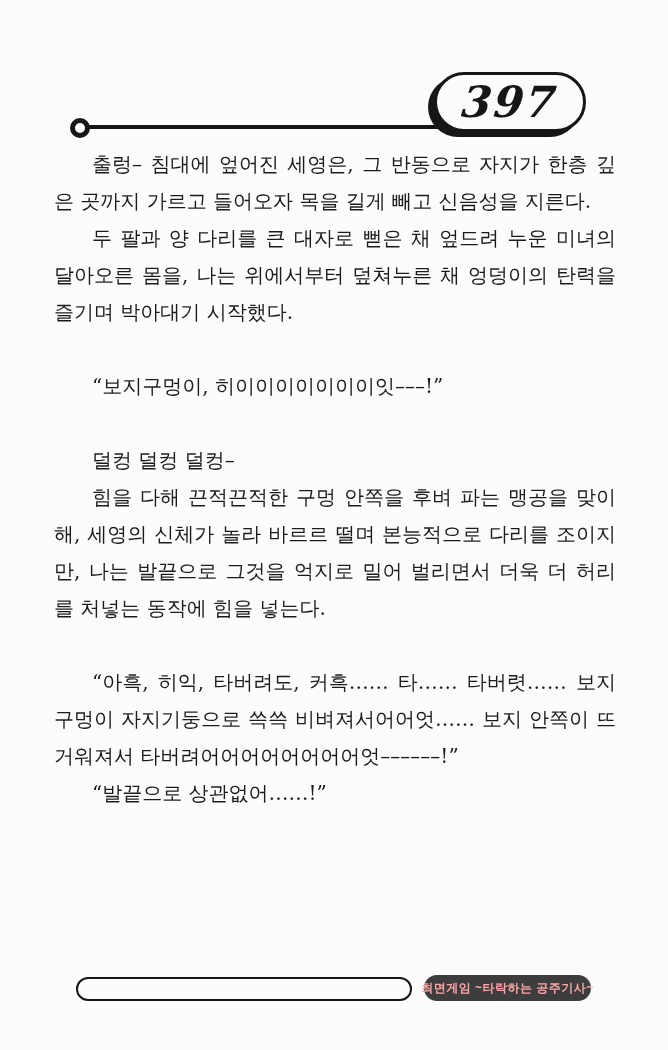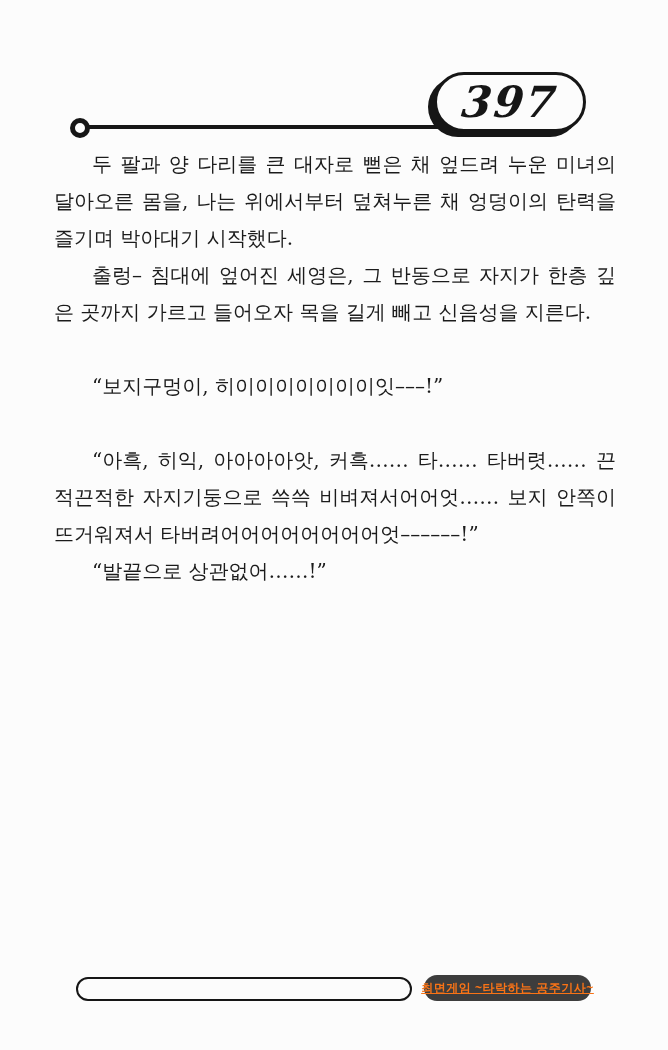--- a/index.html
+++ b/index.html
@@ -104,42 +104,43 @@
     background: #3d3d3d;
     border-radius: 13px;
     display: flex;
     align-items: center;
     justify-content: center;
   }
   .footer-badge span {
     font-family: "Liberation Sans", sans-serif;
     font-weight: bold;
     font-size: 12px;
-    color: #f97316;
+    color: #fca5a5;
     letter-spacing: 0.5px;
     white-space: nowrap;
-    text-decoration: underline;
   }
 </style>
 </head>
 <body>
 
 <div class="page">
 
   <span class="rule-ring"></span>
   <div class="header-rule"></div>
   <div class="page-pill">
     <span class="page-number">397</span>
   </div>
 
   <main class="body-text">
+    <p class="para">출렁– 침대에 엎어진 세영은, 그 반동으로 자지가 한층 깊은 곳까지 가르고 들어오자 목을 길게 빼고 신음성을 지른다.</p>
     <p class="para">두 팔과 양 다리를 큰 대자로 뻗은 채 엎드려 누운 미녀의 달아오른 몸을, 나는 위에서부터 덮쳐누른 채 엉덩이의 탄력을 즐기며 박아대기 시작했다.</p>
-    <p class="para">출렁– 침대에 엎어진 세영은, 그 반동으로 자지가 한층 깊은 곳까지 가르고 들어오자 목을 길게 빼고 신음성을 지른다.</p>
     <p class="para gap">“보지구멍이, 히이이이이이이이잇–––!”</p>
-    <p class="para gap">“아흑, 히익, 아아아아앗, 커흑…… 타…… 타버렷…… 끈적끈적한 자지기둥으로 쓱쓱 비벼져서어어엇…… 보지 안쪽이 뜨거워져서 타버려어어어어어어어어엇––––––!”</p>
+    <p class="para gap">덜컹 덜컹 덜컹–</p>
+    <p class="para">힘을 다해 끈적끈적한 구멍 안쪽을 후벼 파는 맹공을 맞이해, 세영의 신체가 놀라 바르르 떨며 본능적으로 다리를 조이지만, 나는 발끝으로 그것을 억지로 밀어 벌리면서 더욱 더 허리를 처넣는 동작에 힘을 넣는다.</p>
+    <p class="para gap">“아흑, 히익, 타버려도, 커흑…… 타…… 타버렷…… 보지구멍이 자지기둥으로 쓱쓱 비벼져서어어엇…… 보지 안쪽이 뜨거워져서 타버려어어어어어어어어엇––––––!”</p>
     <p class="para">“발끝으로 상관없어……!”</p>
   </main>
 
   <div class="footer-bar"></div>
   <div class="footer-badge">
     <span>최면게임 ~타락하는 공주기사~</span>
   </div>
 
 </div>
 

